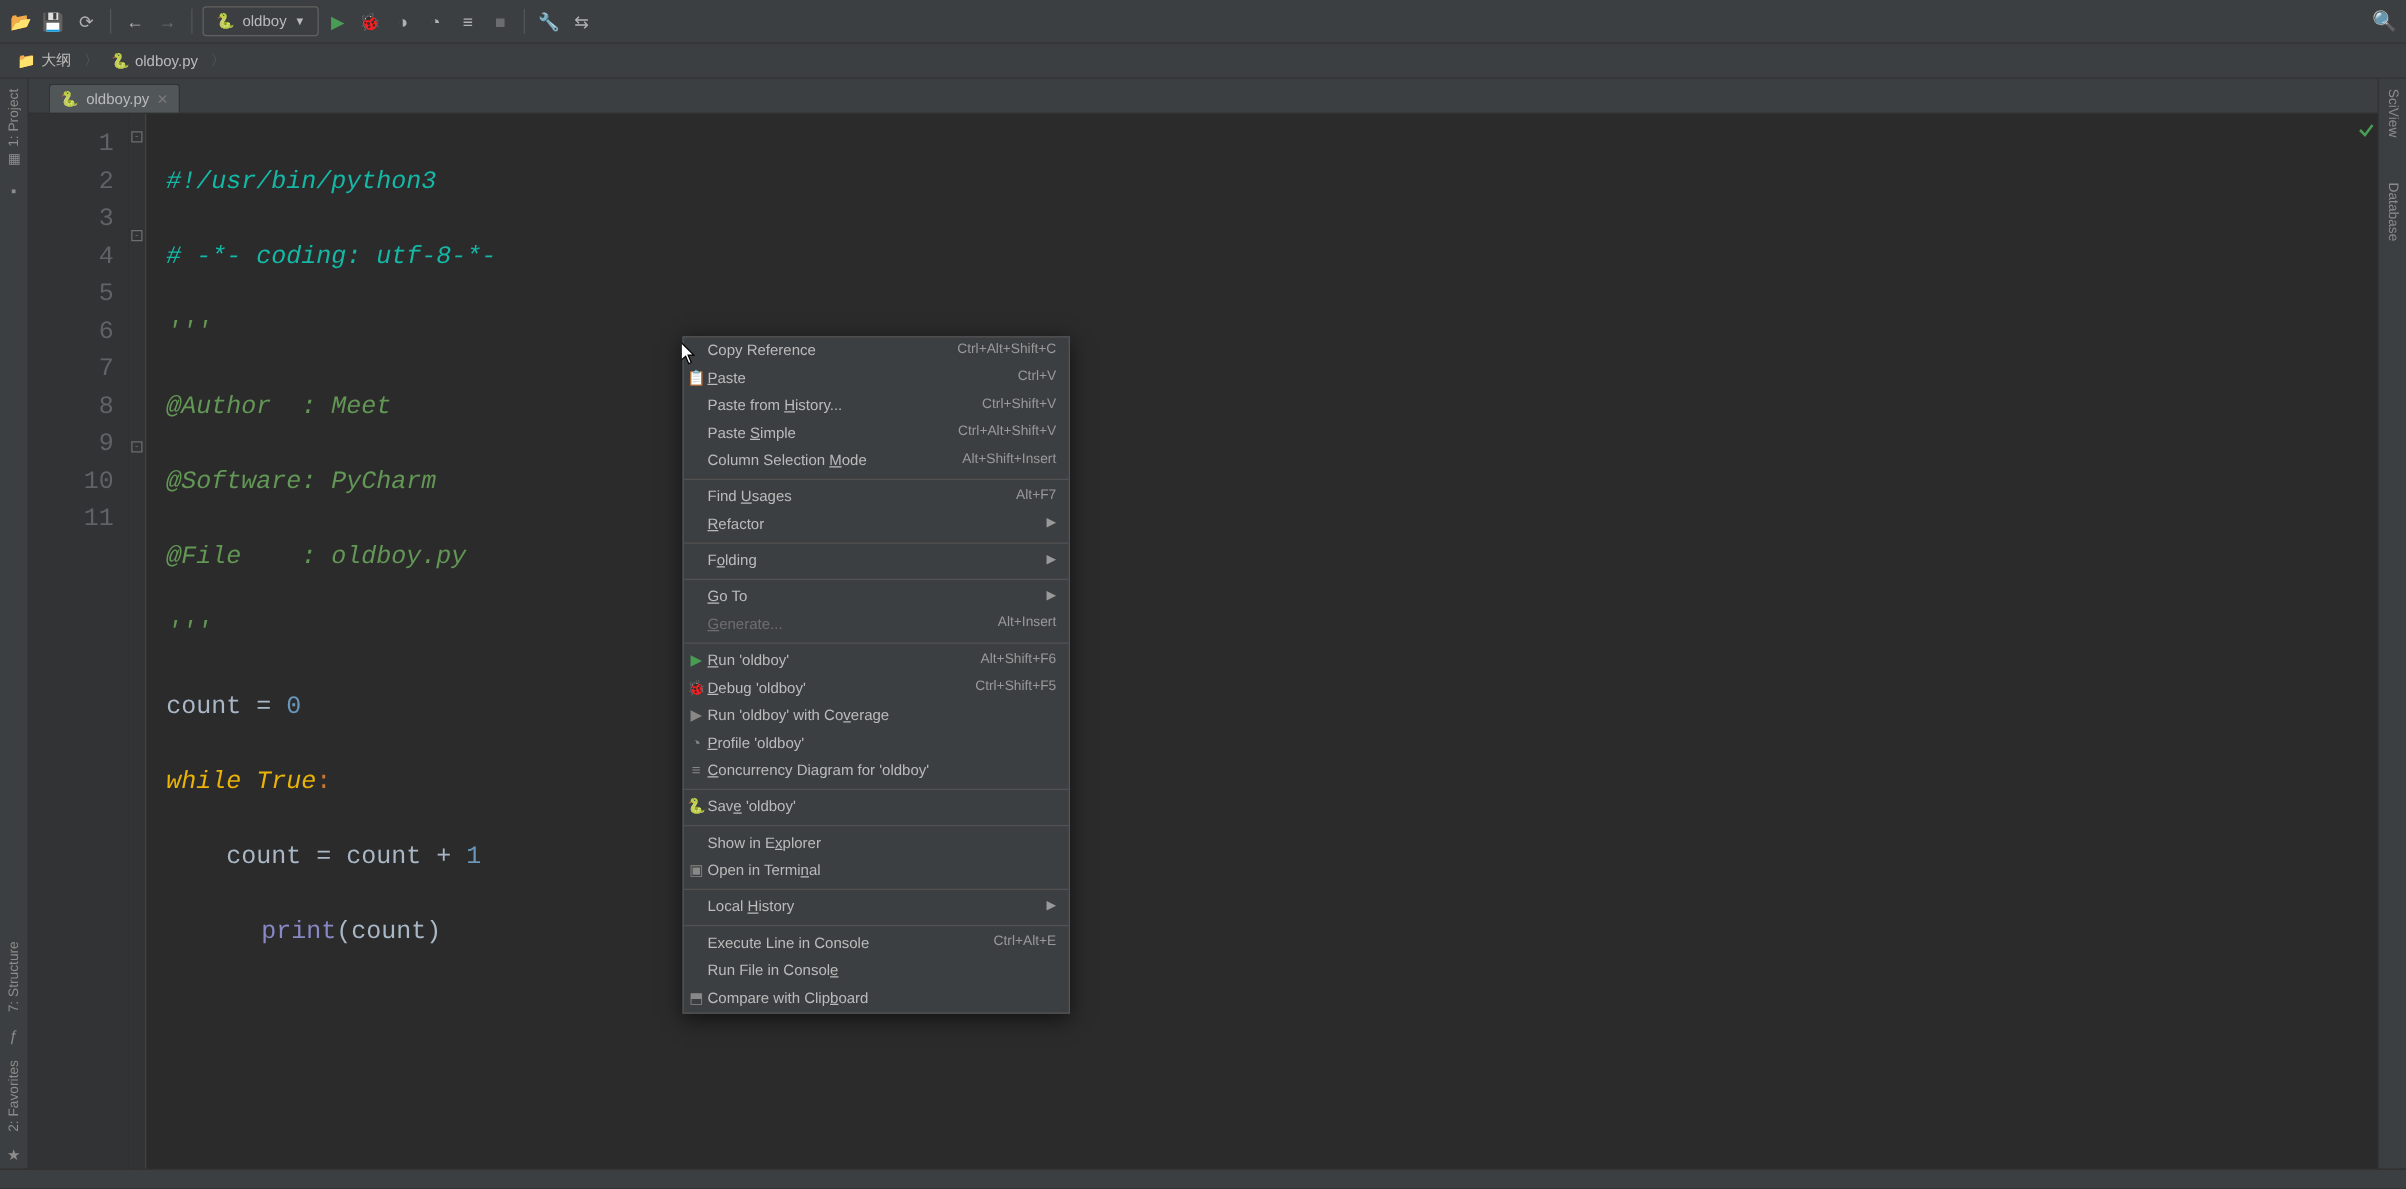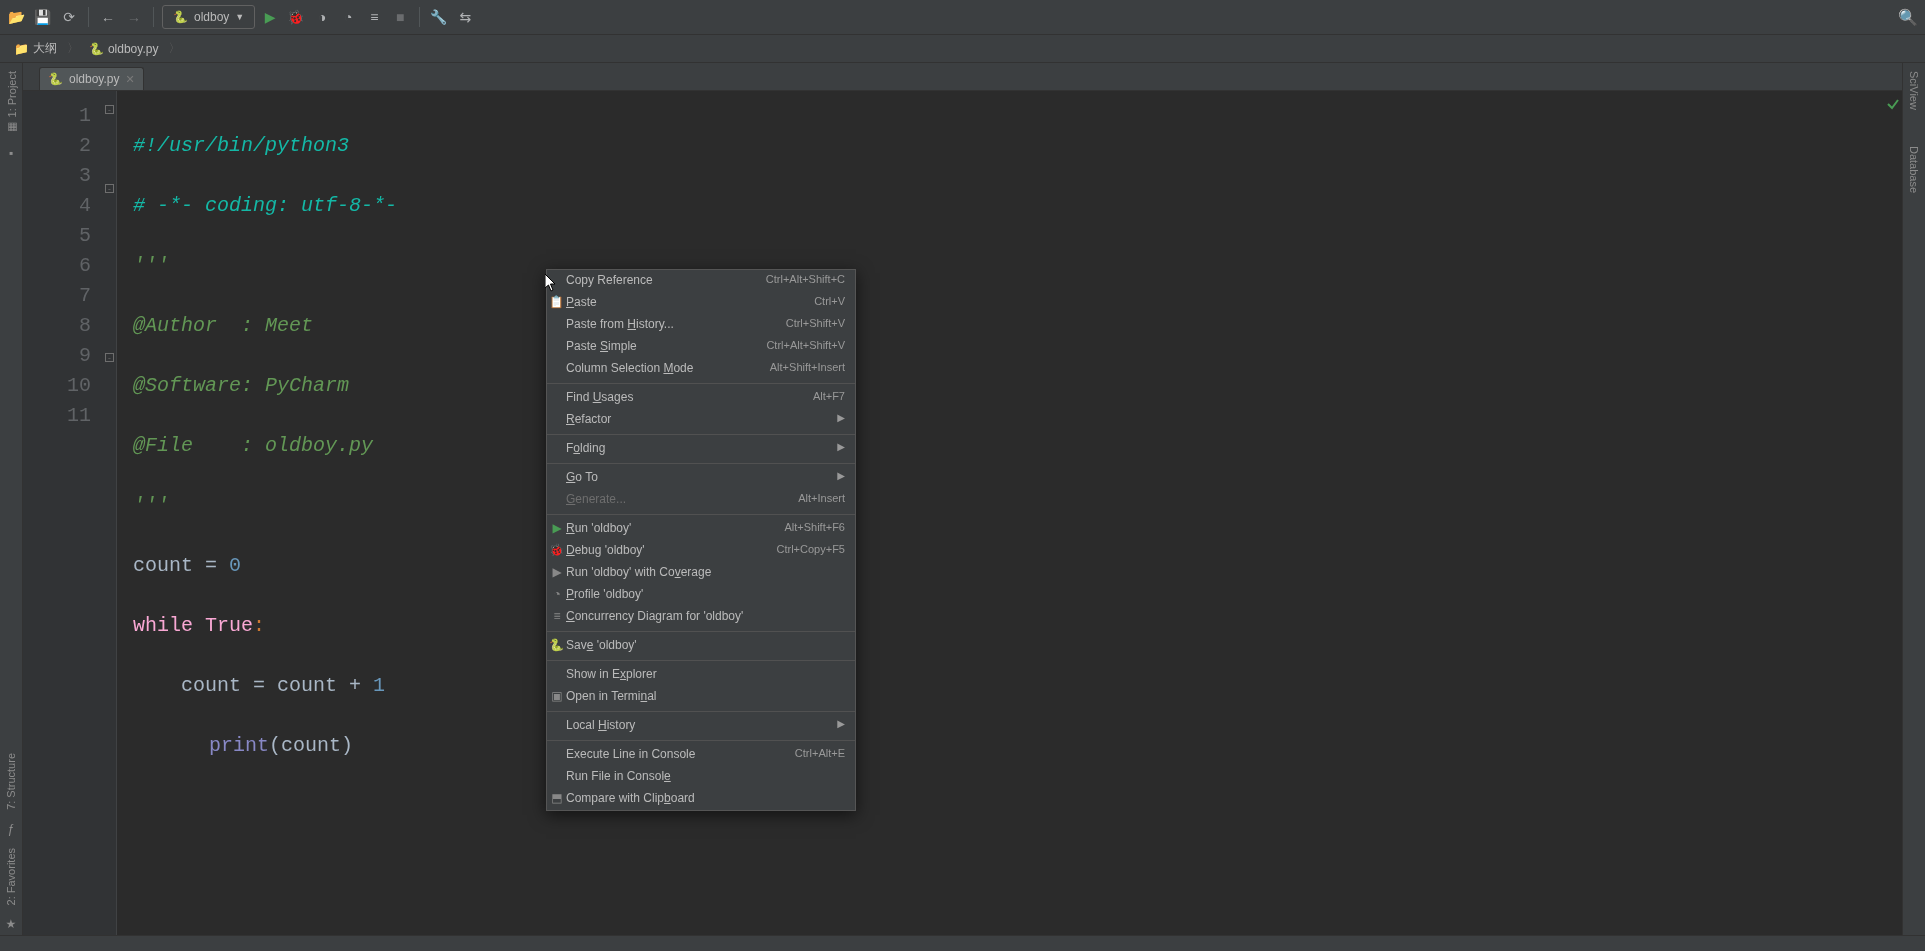--- a/index.html
+++ b/index.html
@@ -96,21 +96,21 @@
   display:flex; flex-direction:column; padding-top:14px; gap:20px;
   align-items:center;
 }
 .fold { width:9px;height:9px; border:1px solid #6e6e6e; font-size:8px; line-height:7px; text-align:center; color:#6e6e6e;}
 .code {
   flex:1; padding:10px 0 0 16px; font-size:20px; line-height:30px;
   white-space:pre; color:#a9b7c6;
 }
 .c-comment { color:#14b8a6; font-style:italic;}
 .c-num { color:#6897bb; }
-.c-kw { color:#f9a8d4; }
+.c-kw { color:#eab308; font-style:italic;}
 .c-kw2 { color:#cc7832; }
 .c-fn { color:#8888c6;margin-left:28px; }
 .c-doc { color:#629755; font-style:italic;}
 .code .line { min-height:30px; }
 .right-status {
   position:absolute; top:6px; right:4px; width:12px; height:12px;
 }
 .right-status svg { width:14px; height:14px; }
 
 .ctx-menu {
@@ -320,21 +320,21 @@
     </div>
     <div class="ctx-sep"></div>
     <div class="ctx-item">
       <span class="ctx-icon" style="color: rgb(73, 156, 84);">▶</span>
       <span class="ctx-label"><u>R</u>un 'oldboy'</span>
       <span class="ctx-shortcut">Alt+Shift+F6</span>
     </div>
     <div class="ctx-item">
       <span class="ctx-icon" style="color: rgb(73, 156, 84);">🐞</span>
       <span class="ctx-label"><u>D</u>ebug 'oldboy'</span>
-      <span class="ctx-shortcut">Ctrl+Copy+F5</span>
+      <span class="ctx-shortcut">Ctrl+Shift+F5</span>
     </div>
     <div class="ctx-item">
       <span class="ctx-icon" style="color: rgb(136, 136, 136);">▶</span>
       <span class="ctx-label">Run 'oldboy' with Co<u>v</u>erage</span>
     </div>
     <div class="ctx-item">
       <span class="ctx-icon" style="color: rgb(136, 136, 136);">◔</span>
       <span class="ctx-label"><u>P</u>rofile 'oldboy'</span>
     </div>
     <div class="ctx-item">

